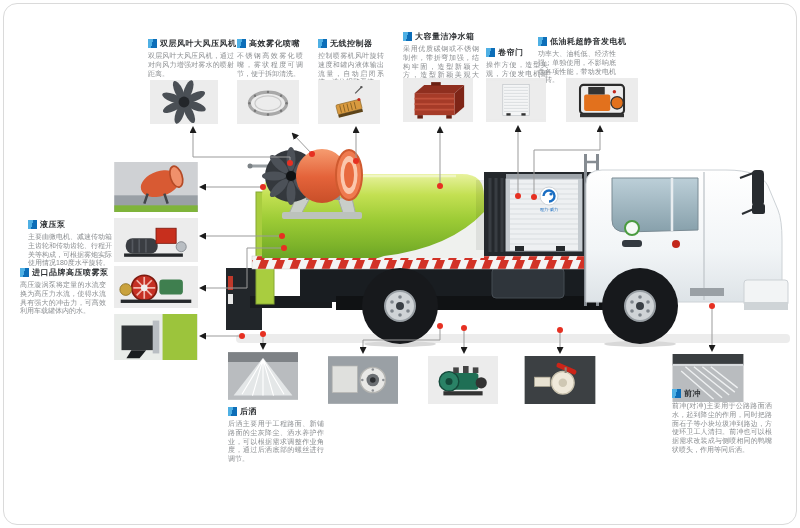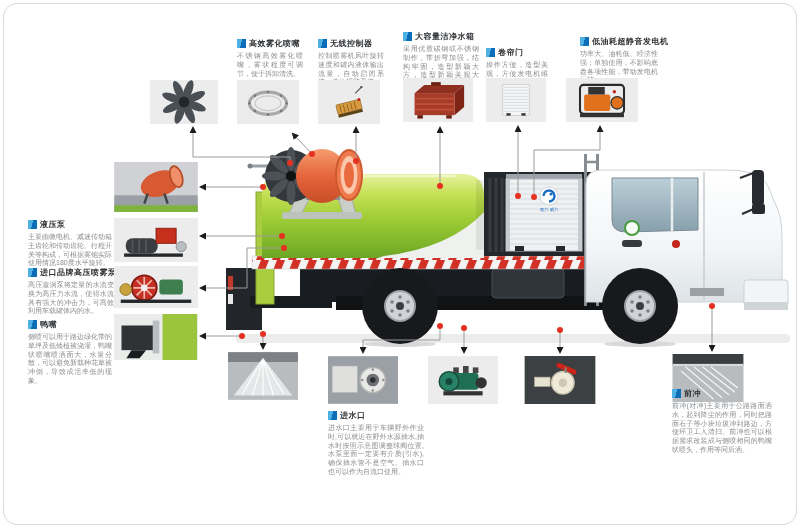--- a/index.html
+++ b/index.html
@@ -214,20 +214,27 @@
         <circle cx="284" cy="248" r="3"></circle>
       <circle cx="242" cy="336" r="3"></circle>
         <circle cx="263" cy="334" r="3"></circle>
         <circle cx="440" cy="326" r="3"></circle>
       <circle cx="464" cy="328" r="3"></circle>
         <circle cx="560" cy="330" r="3"></circle>
         <circle cx="712" cy="306" r="3"></circle>
     </g>
   </svg>
 
+  <div class="callout" style="left:148px;top:38px;width:86px">
+    <div class="co-title">
+        <span class="sq"></span>
+        <span>双层风叶大风压风机</span>
+      </div>
+    <div class="co-body">双层风叶大风压风机，通过对向风力增强对雾水的喷射距离。</div>
+  </div>
   <div class="callout" style="left:237px;top:38px;width:66px">
     <div class="co-title">
         <span class="sq"></span>
         <span>高效雾化喷嘴</span>
       </div>
     <div class="co-body">不锈钢高效雾化喷嘴，雾状程度可调节，便于拆卸清洗。</div>
   </div>
   <div class="callout" style="left:318px;top:38px;width:66px">
     <div class="co-title">
         <span class="sq"></span>
@@ -242,21 +249,21 @@
       </div>
     <div class="co-body">操作方便，造型美观，方便发电机维护保养。</div>
   </div>
   <div class="callout" style="left:403px;top:31px;width:76px">
     <div class="co-title">
         <span class="sq"></span>
         <span>大容量洁净水箱</span>
       </div>
     <div class="co-body">采用优质碳钢或不锈钢制作，带折弯加强，结构牢固，造型新颖大方，造型新颖美观大方。</div>
   </div>
-  <div class="callout" style="left:580px;top:36px;width:78px">
+  <div class="callout" style="left:538px;top:36px;width:78px">
     <div class="co-title">
         <span class="sq"></span>
         <span>低油耗超静音发电机</span>
       </div>
     <div class="co-body">功率大、油耗低、经济性强；单独使用，不影响底盘各项性能，带动发电机运转。</div>
   </div>
 
   <div class="img-box" style="left:150px;top:80px;width:68px;height:44px">
     <svg viewBox="0 0 100 64">
         <rect width="100" height="64" fill="#ececec"></rect>
@@ -336,33 +343,26 @@
       </svg>
   </div>
 
   <div class="callout" style="left:28px;top:219px;width:84px">
     <div class="co-title">
         <span class="sq"></span>
         <span>液压泵</span>
       </div>
     <div class="co-body">主要由微电机、减速传动箱主齿轮和传动齿轮、行程开关等构成，可根据雾炮实际使用情况180度水平旋转。</div>
   </div>
-  <div class="callout" style="left:28px;top:267px;width:86px">
+  <div class="callout" style="left:20px;top:267px;width:86px">
     <div class="co-title">
         <span class="sq"></span>
         <span>进口品牌高压喷雾泵</span>
       </div>
     <div class="co-body">高压漩涡泵将定量的水流变换为高压力水流，使得水流具有强大的冲击力，可高效利用车载罐体内的水。</div>
-  </div>
-  <div class="callout" style="left:28px;top:319px;width:84px">
-    <div class="co-title">
-        <span class="sq"></span>
-        <span>鸭嘴</span>
-      </div>
-    <div class="co-body">侧喷可以用于路边绿化带的草坪及低矮植被浇灌，鸭嘴状喷嘴喷洒面大，水量分散，可以避免新栽种花草被冲倒，导致成活率低的现象。</div>
   </div>
 
   <div class="img-box" style="left:114px;top:162px;width:84px;height:50px">
     <svg viewBox="0 0 100 60">
         <rect width="100" height="60" fill="#cfd1d4"></rect>
       <rect x="0" y="40" width="100" height="20" fill="#9aa0a6"></rect>
       <rect x="0" y="52" width="100" height="8" fill="#7fb43b"></rect>
       <g transform="rotate(-18 55 26)">
           <ellipse cx="55" cy="26" rx="24" ry="15" fill="#d85a33"></ellipse>
       <ellipse cx="76" cy="24" rx="7" ry="13" fill="#f0906b" stroke="#b44a26" stroke-width="2"></ellipse>
@@ -451,26 +451,26 @@
   </div>
   <div class="img-box" style="left:672px;top:354px;width:72px;height:48px">
     <svg viewBox="0 0 100 68">
         <rect width="100" height="68" fill="#b9bcbf"></rect>
       <rect width="100" height="16" fill="#3a3e41"></rect>
         <rect y="14" width="100" height="3" fill="#d7dadd"></rect>
       <path d="M18,18 L70,62 M30,18 L80,58 M42,18 L88,54 M12,24 L58,64 M54,18 L92,48" stroke="#eef0f1" stroke-width="2"></path>
       </svg>
   </div>
 
-  <div class="callout" style="left:328px;top:410px;width:96px">
-    <div class="co-title">
-        <span class="sq"></span>
-        <span>进水口</span>
-      </div>
-    <div class="co-body">进水口主要用于车辆野外作业时,可以就近在野外水源抽水,抽水时按照示意图调整球阀位置,水泵里面一定要有介质(引水),确保抽水管不是空气。抽水口也可以作为自流口使用。</div>
+  <div class="callout" style="left:228px;top:406px;width:96px">
+    <div class="co-title">
+        <span class="sq"></span>
+        <span>后洒</span>
+      </div>
+    <div class="co-body">后洒主要用于工程路面、新铺路面的尘灰降尘、洒水养护作业，可以根据需求调整作业角度，通过后洒底部的螺丝进行调节。</div>
   </div>
   <div class="callout" style="left:672px;top:388px;width:100px">
     <div class="co-title">
         <span class="sq"></span>
         <span>前冲</span>
       </div>
     <div class="co-body">前冲(对冲)主要用于公路路面洒水，起到降尘的作用，同时把路面石子等小块垃圾冲到路边，方便环卫工人清扫。前冲也可以根据需求改装成与侧喷相同的鸭嘴状喷头，作用等同后洒。</div>
   </div>
 
   <div id="frame"></div>

